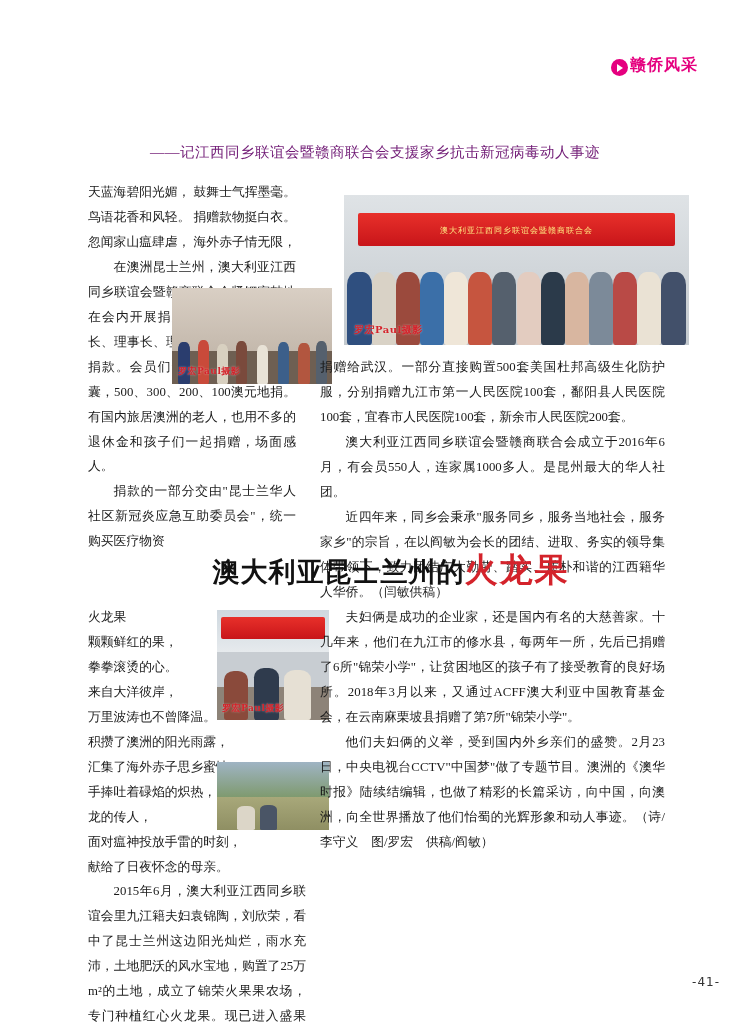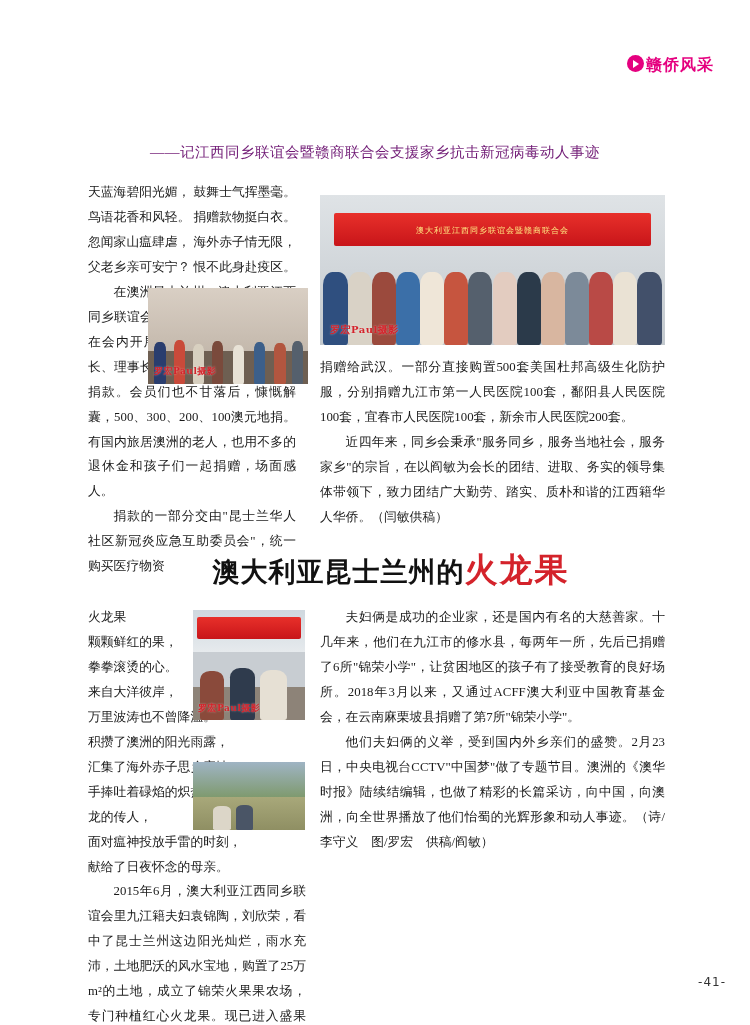--- a/index.html
+++ b/index.html
@@ -19,24 +19,24 @@
     position: absolute;
     left: 0; top: 0;
     width: 750px;
     height: 1025px;
     background: #fff;
   }
 
   
   .header-badge {
     position: absolute;
-    right: 36px;
+    right: 52px;
     top: 55px;
     display: flex;
-    align-items: flex-start;
+    align-items: flex-end;
     gap: 2px;
   }
   .badge-dot {
     width: 17px; height: 17px;
     border-radius: 50%;
     background: #e5007f;
     display: inline-block;
     position: relative;
   }
   .badge-dot::after {
@@ -90,20 +90,21 @@
     text-justify: inter-ideograph;
   }
   .a1-left p { margin: 0; }
   .a1-left p.indent { text-indent: 2em; }
 
   .img-photo {
     background: #c8cdd2;
     position: relative;
     overflow: hidden;
     border: 0;
+    margin-left: 24px;
   }
   .photo-caption-red {
     position: absolute;
     font-family: "DejaVu Serif", serif;
     color: #d4232b;
     font-size: 9px;
     font-weight: bold;
     text-shadow: 0 0 2px rgba(255,255,255,.5);
     letter-spacing: .5px;
   }
@@ -194,21 +195,21 @@
     font-size: 12.8px;
     line-height: 1.95;
     text-align: justify;
     text-justify: inter-ideograph;
   }
   .a2-right p { margin: 0; }
   .a2-right p.indent { text-indent: 2em; }
 
   .page-number {
     position: absolute;
-    right: 24px;
+    right: 30px;
     bottom: 36px;
     font-family: "DejaVu Sans", sans-serif;
     font-size: 12px;
     color: #333;
     letter-spacing: 1px;
   }
 
   
   .ph-sky { position: absolute; left:0; top:0; right:0; height: 38%; background: linear-gradient(#cfd8df,#e6eaed); }
   .ph-ground { position: absolute; left:0; bottom:0; right:0; height: 30%; background:#8d8378; }
@@ -255,21 +256,20 @@
     <span class="badge-dot"></span>
     <span class="badge-text">赣侨风采</span>
   </div>
 
   <div class="subtitle">——记江西同乡联谊会暨赣商联合会支援家乡抗击新冠病毒动人事迹</div>
 
   <div class="a1-left">
     <p>天蓝海碧阳光媚，  鼓舞士气挥墨毫。</p>
     <p>鸟语花香和风轻。  捐赠款物挺白衣。</p>
     <p>忽闻家山瘟肆虐，  海外赤子情无限，</p>
-    <p>父老乡亲可安宁？  恨不此身赴疫区。</p>
     <p class="indent">在澳洲昆士兰州，澳大利亚江西同乡联谊会暨赣商联合会紧锣密鼓地在会内开展捐款活动。会长、副会长、理事长、理事们身先士卒，带头捐款。会员们也不甘落后，慷慨解囊，500、300、200、100澳元地捐。有国内旅居澳洲的老人，也用不多的退休金和孩子们一起捐赠，场面感人。</p>
     <p class="indent">捐款的一部分交由"昆士兰华人社区新冠炎应急互助委员会"，统一购买医疗物资</p>
   </div>
 
   <div class="img-photo a1-photo-small">
     <div class="ph-indoor"></div>
     <div class="ph-table"></div>
     <div class="crowd">
       <div class="person" style="left:4%;background:#2a3d6e;height:70%;"></div>
       <div class="person" style="left:16%;background:#c94a3a;height:74%;"></div>
@@ -302,20 +302,21 @@
         <div class="person" style="left:64%;background:#d8b6a0;"></div>
         <div class="person" style="left:71%;background:#7c8a99;"></div>
         <div class="person" style="left:78%;background:#b94a46;"></div>
         <div class="person" style="left:85%;background:#eae2d4;"></div>
         <div class="person" style="left:92%;background:#42506a;"></div>
       </div>
       <div class="photo-caption-red" style="left:10px;bottom:8px;font-size:10px;">罗宏Paul摄影</div>
     </div>
     <div class="a1-right-text">
       <p>捐赠给武汉。一部分直接购置500套美国杜邦高级生化防护服，分别捐赠九江市第一人民医院100套，鄱阳县人民医院100套，宜春市人民医院100套，新余市人民医院200套。</p>
+      <p class="indent">澳大利亚江西同乡联谊会暨赣商联合会成立于2016年6月，有会员550人，连家属1000多人。是昆州最大的华人社团。</p>
       <p class="indent">近四年来，同乡会秉承"服务同乡，服务当地社会，服务家乡"的宗旨，在以阎敏为会长的团结、进取、务实的领导集体带领下，致力团结广大勤劳、踏实、质朴和谐的江西籍华人华侨。（闫敏供稿）</p>
     </div>
   </div>
 
   <div class="a2-head">
     <span class="black">澳大利亚昆士兰州的</span><span class="red">火龙果</span>
   </div>
 
   <div class="a2-left">
     <p>火龙果</p>

